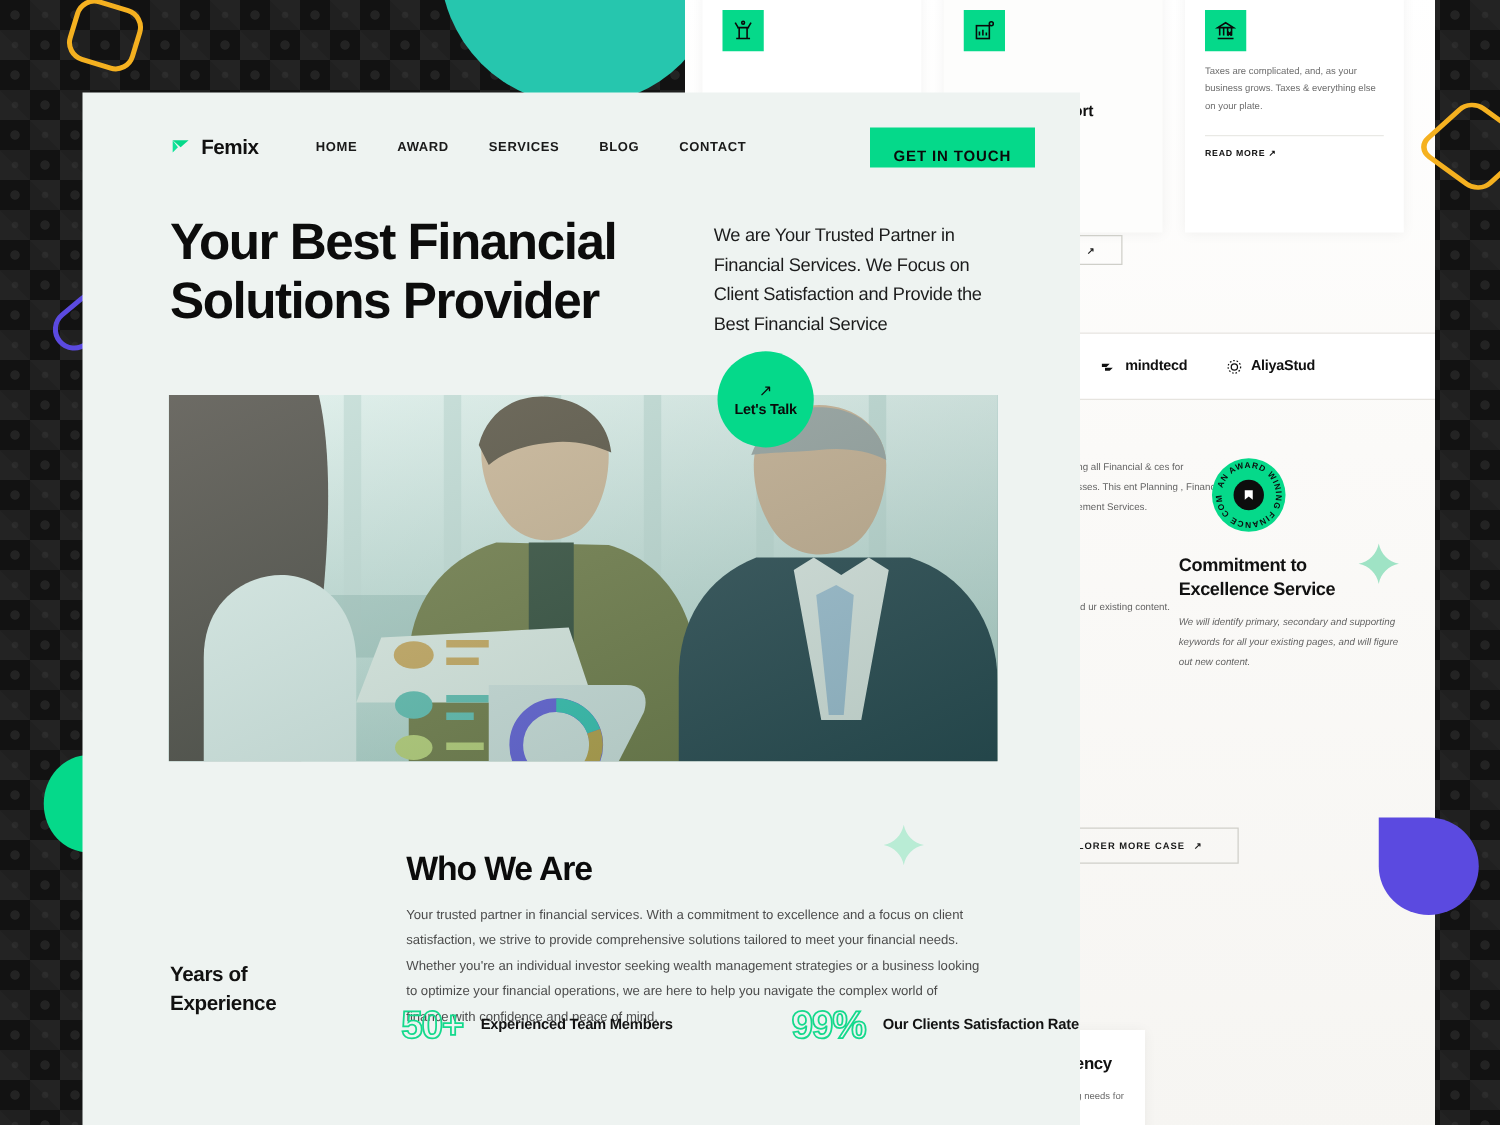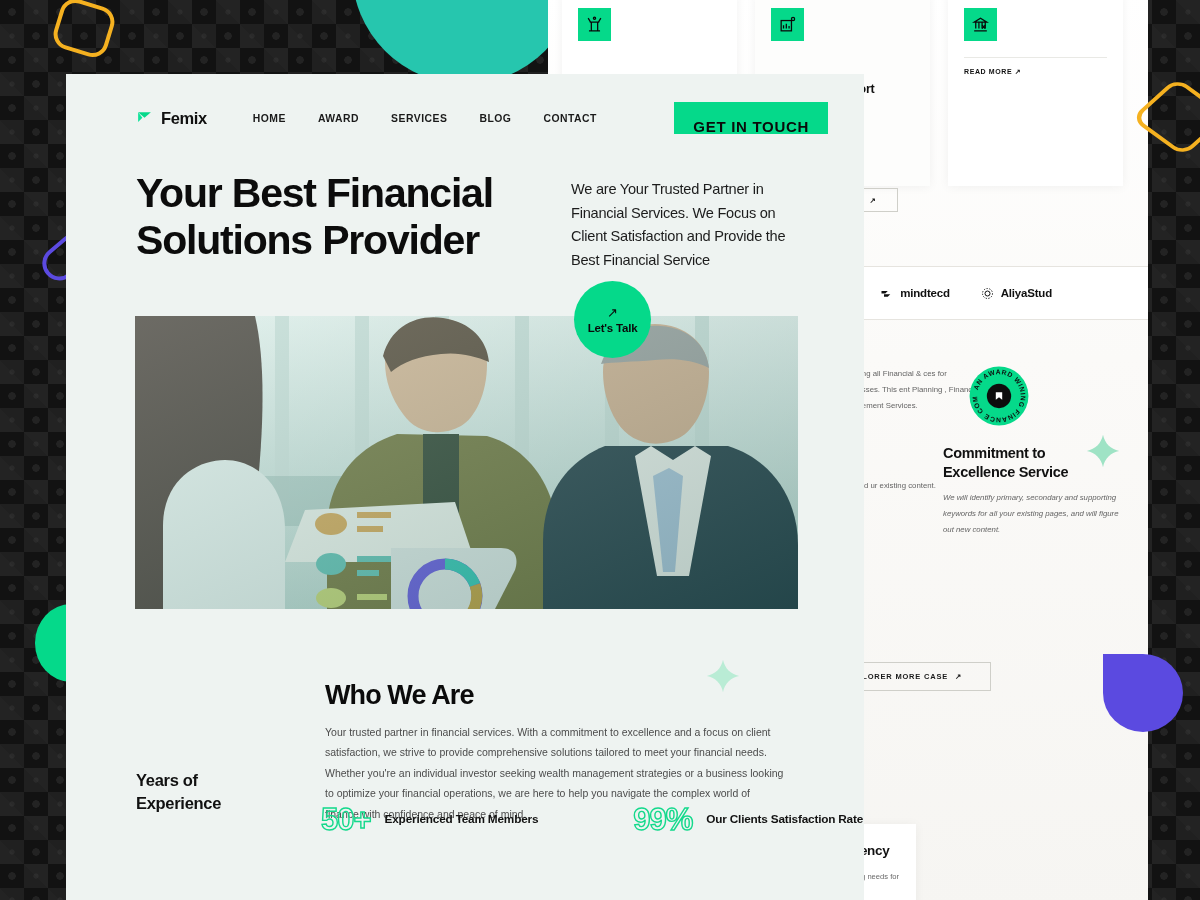--- a/index.html
+++ b/index.html
@@ -90,21 +90,21 @@
     background: #eef3f1;
   }
   .nav { position: absolute; left: 70px; top: 23px; right: 36px; height: 42px; display: flex; align-items: center; }
   .brand { display: flex; align-items: center; gap: 8px; }
   .brand-mark { width: 17px; height: 17px; }
   .brand-name { font-size: 16.5px; font-weight: 700; color: #101010; letter-spacing: -.4px; }
   .nav-links { display: flex; gap: 32px; margin-left: 46px; }
   .nav-links a { font-size: 10.4px; font-weight: 700; color: #1a1a1a; letter-spacing: .5px; text-decoration: none; }
   .cta {
     margin-left: auto; background: #05d98a; color: #0a0a0a; border: none;
-    font-family: inherit; font-size: 15px; font-weight: 700; letter-spacing: .7px;
+    font-family: inherit; font-size: 12px; font-weight: 700; letter-spacing: .7px;
     padding: 16px 19px; height: 26px; cursor: pointer;
   }
 
   .h1 { position: absolute; left: 70px; top: 96px; width: 430px; font-size: 41px; line-height: 1.14; font-weight: 700; color: #0c0c0c; letter-spacing: -1.2px; }
   .lede { position: absolute; left: 505px; top: 104px; width: 240px; font-size: 14.6px; line-height: 1.62; font-weight: 500; color: #1c1c1c; letter-spacing: -.25px; }
 
   .hero-photo {
     position: absolute; left: 69px; top: 242px; width: 663px; height: 293px;
     overflow: hidden;
     background: linear-gradient(160deg,#cfe4e0 0%,#a8cfc8 30%,#5d8f86 70%,#1e3f3a 100%);
@@ -165,20 +165,21 @@
         <div class="svc-t">Auditing &amp; Report</div>
         <div class="svc-p">ction, ncial</div>
       </div>
       <div class="svc-card">
         <div class="svc-ic">
           <svg viewBox="0 0 24 24" fill="none" stroke="#0a0a0a" stroke-width="1.6">
               <path d="M4 9h16L12 4 4 9ZM6 9v8M10 9v8M14 9v8M18 9v8M4 20h16"></path>
               <path d="M14 13l4 4m0-4-4 4"></path>
             </svg>
         </div>
+        <div class="svc-p">Taxes are complicated, and, as your business grows. Taxes &amp; everything else on your plate.</div>
         <div class="svc-rm">READ MORE ↗</div>
       </div>
     </div>
 
     <div class="ghost-btn" style="left:300px; top:198px; width:50px; height:24px;">↗</div>
 
     <div class="logos-strip">
       <div class="logo-item">
         <svg viewBox="0 0 24 24" fill="none" stroke="#111" stroke-width="2">
             <circle cx="12" cy="12" r="8"></circle>

